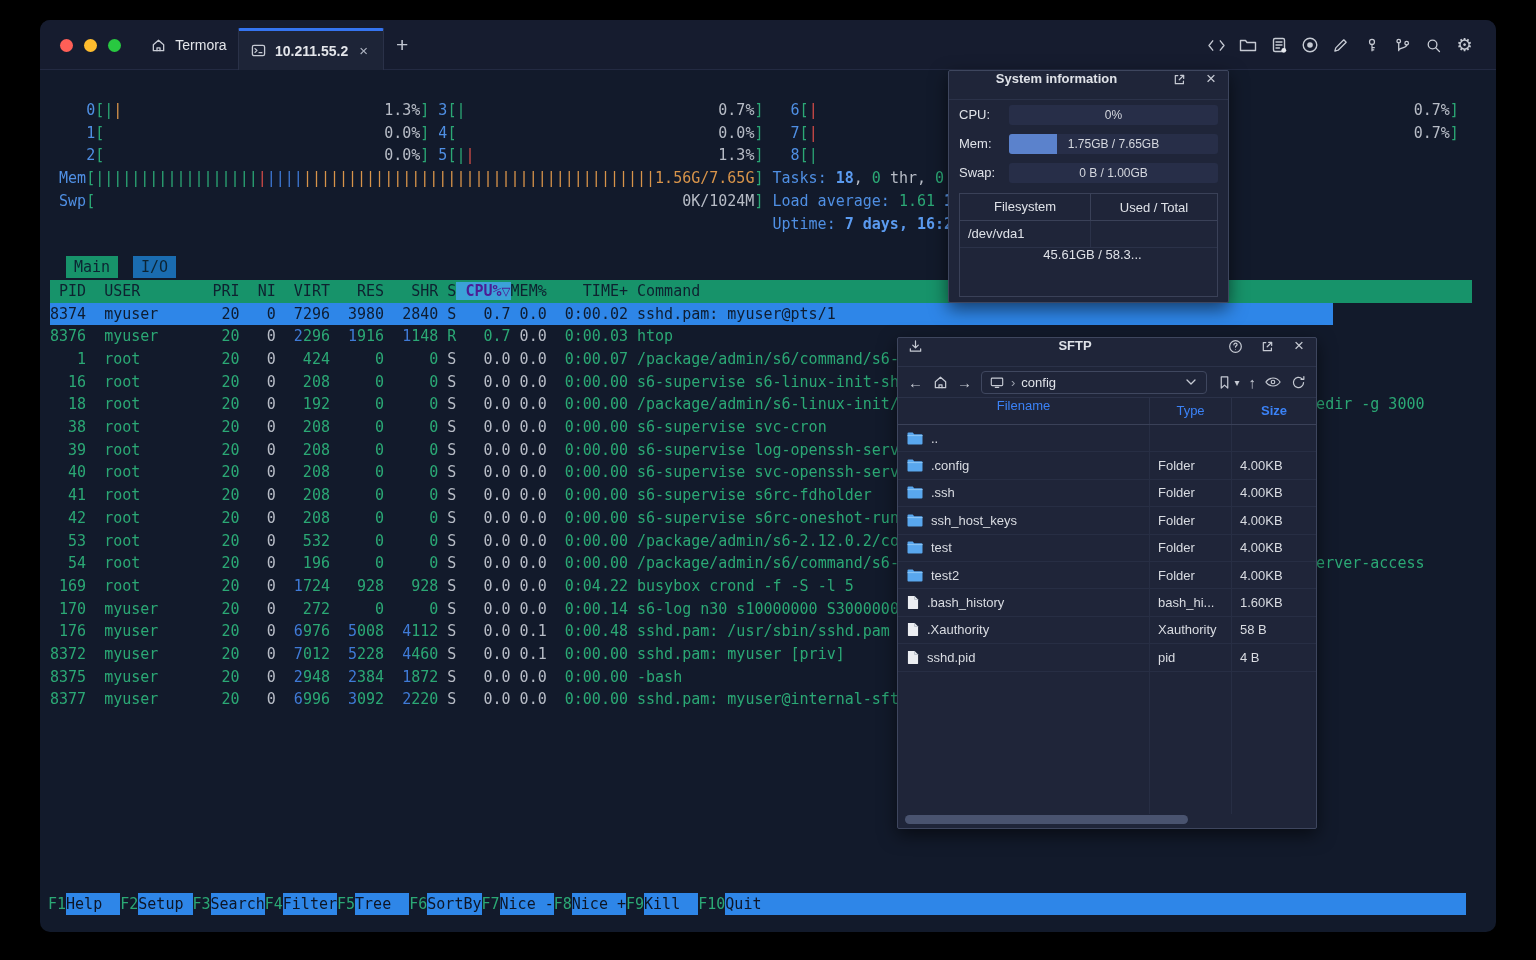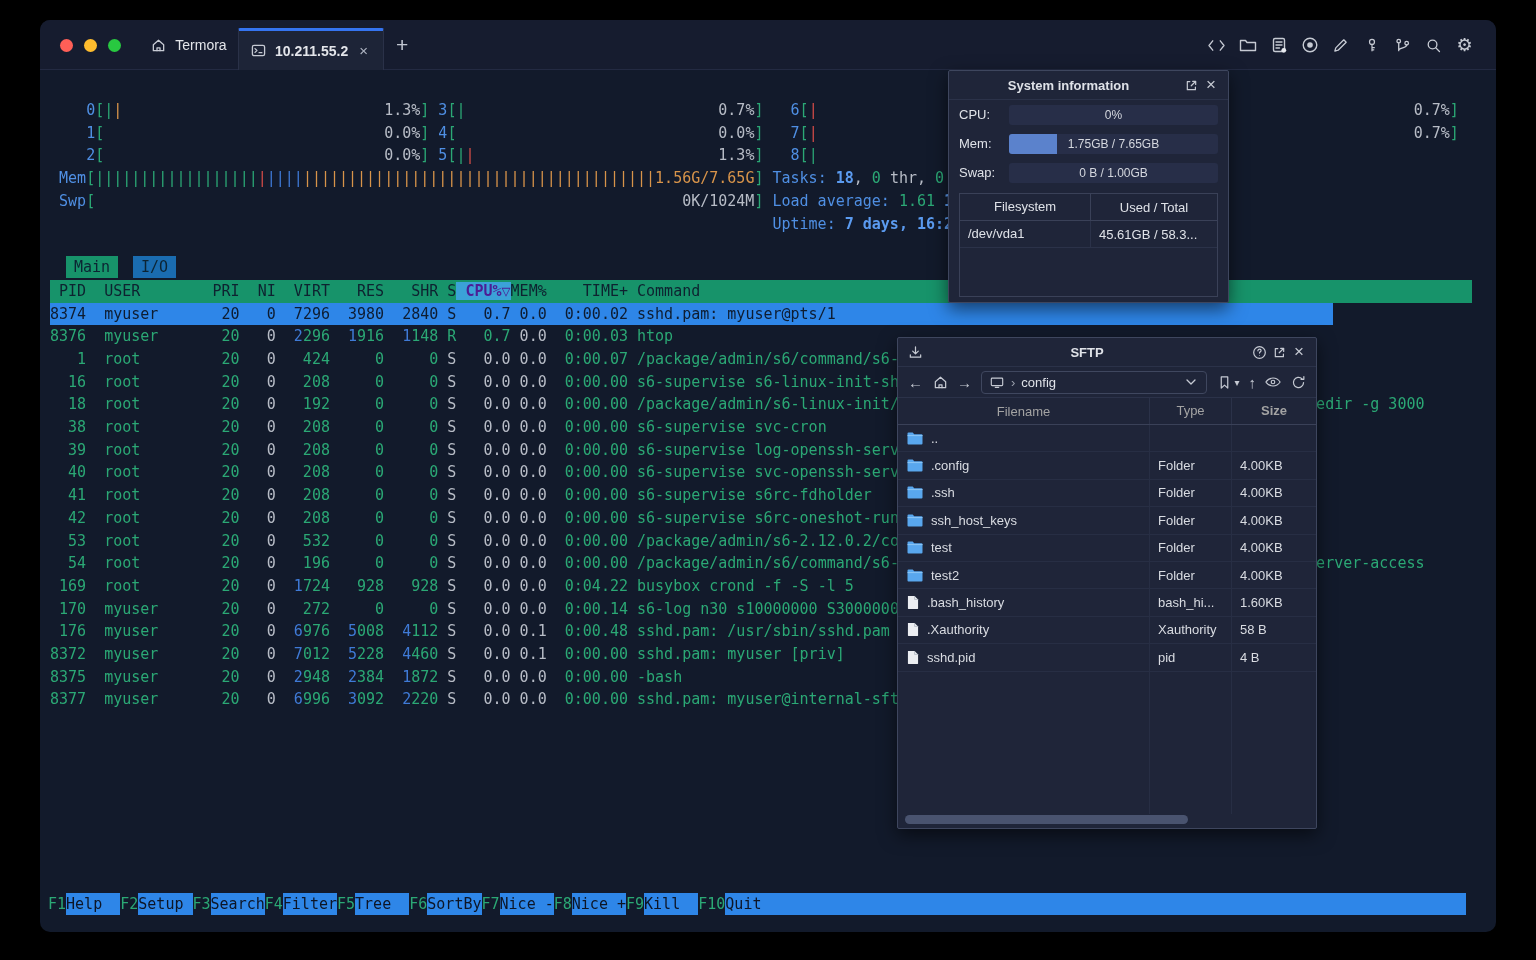--- a/index.html
+++ b/index.html
@@ -42,51 +42,51 @@
   .ttab-io { left:93px; background:#1a6cb0; }
   .tover { position:absolute; left:1240px; white-space:pre; color:#2ba875; line-height:22.7px; }
   .fnbar { position:absolute; left:8px; right:30px; top:823px; height:22px; display:flex; line-height:22px; }
   .fk { color:#2ba875; white-space:pre; }
   .fl { background:#2e86e8; color:#0d1526; white-space:pre; }
   .fl-fill { flex:1; background:#2e86e8; }
 
   
   .panel { position:absolute; background:#1f2539; border:1px solid #3e465e; border-radius:2px;
     box-shadow:0 6px 18px rgba(0,0,0,.55); color:#dfe2e8; font-size:13px; }
-  .p-title { height:29px; display:flex; align-items:center; border-bottom:1px solid #2b3249; padding:0 9px; gap:4px; }
+  .p-title { height:29px; display:flex; border-bottom:1px solid #2b3249; padding:0 9px; gap:16px; }
   .p-title-text { flex:1; text-align:center; font-weight:bold; color:#dfe2e8; }
   .p-ico { width:16px; height:16px; display:flex; align-items:center; justify-content:center; color:#c6cad3; }
   .p-ico svg { stroke:#c6cad3; fill:none; stroke-width:1.3; stroke-linecap:round; stroke-linejoin:round; }
   .x-glyph { font-size:17px; line-height:16px; color:#c6cad3; }
 
   #sysinfo { left:908px; top:50px; width:281px; height:233px; }
   .si-row { display:flex; align-items:center; height:29px; padding:0 10px; }
   .si-label { width:50px; color:#dfe2e8; }
   .si-bar { flex:1; height:20px; background:#272e48; border-radius:3px; position:relative; overflow:hidden; }
   .si-fill { position:absolute; left:0; top:0; bottom:0; background:#5b82cc; }
   .si-val { position:absolute; width:100%; text-align:center; line-height:20px; font-size:12px; color:#d4d7de; }
   .si-table { margin:6px 10px 0; border:1px solid #3a4158; height:104px; }
   .si-thead { display:flex; height:27px; border-bottom:1px solid #3a4158; align-items:center; }
   .si-th { text-align:center; color:#dfe2e8; }
   .si-th1 { width:131px; border-right:1px solid #3a4158; align-self:stretch; line-height:26px; }
   .si-th2 { flex:1; }
-  .si-trow { display:flex; height:27px; align-items:center; border-bottom:1px solid #2b3249; }
+  .si-trow { display:flex; height:27px; align-items:center; border-bottom:1px solid #2b3249;flex-direction:column; }
   .si-td1 { width:131px; padding-left:8px; align-self:stretch; line-height:26px; border-right:1px solid #2b3249; }
   .si-td2 { flex:1; padding-left:8px; }
 
   #sftp { left:857px; top:317px; width:420px; height:492px; display:flex; flex-direction:column; }
   .sftp-toolbar { display:flex; align-items:center; gap:9px; padding:0 10px; height:31px; border-bottom:1px solid #2b3249; }
   .nav-glyph { color:#c6cad3; font-size:15px; }
   .crumb { display:flex; align-items:center; gap:6px; border:1px solid #3f475f; border-radius:4px;
     height:23px; padding:0 7px; flex:1; color:#dfe2e8; }
   .crumb .sep { color:#9aa0ad; font-size:13px; }
   .crumb .chev { margin-left:auto; }
   .bm-group { display:flex; align-items:center; gap:2px; }
   .caret { color:#c6cad3; font-size:10px; }
-  .sftp-thead { display:flex; height:27px; border-bottom:1px solid #3a4158; align-items:center; color:#a3a3a3; }
+  .sftp-thead { display:flex; height:27px; border-bottom:1px solid #3a4158; align-items:flex-start; color:#3b82f6; }
   .col-name { width:251px; } .col-type { width:82px; border-left:1px solid #2b3249; align-self:stretch; line-height:26px; }
   .col-size { flex:1; border-left:1px solid #2b3249; align-self:stretch; line-height:26px;font-weight:bold; }
   .sftp-thead div { text-align:center; }
   .sftp-row { display:flex; height:27.4px; border-bottom:1px solid #272e44; align-items:center; color:#d9dce2; }
   .cell-name { width:251px; display:flex; align-items:center; gap:8px; padding-left:9px; }
   .cell-type { width:82px; padding-left:8px; border-left:1px solid #272e44; align-self:stretch; display:flex; align-items:center; }
   .cell-size { flex:1; padding-left:8px; border-left:1px solid #272e44; align-self:stretch; display:flex; align-items:center; }
   .sftp-empty { flex:1; position:relative; }
   .vline { position:absolute; top:0; bottom:14px; width:1px; background:#272e44; }
   .hscroll { position:absolute; left:7px; bottom:4px; height:9px; width:283px; background:#49536f; border-radius:5px; }

